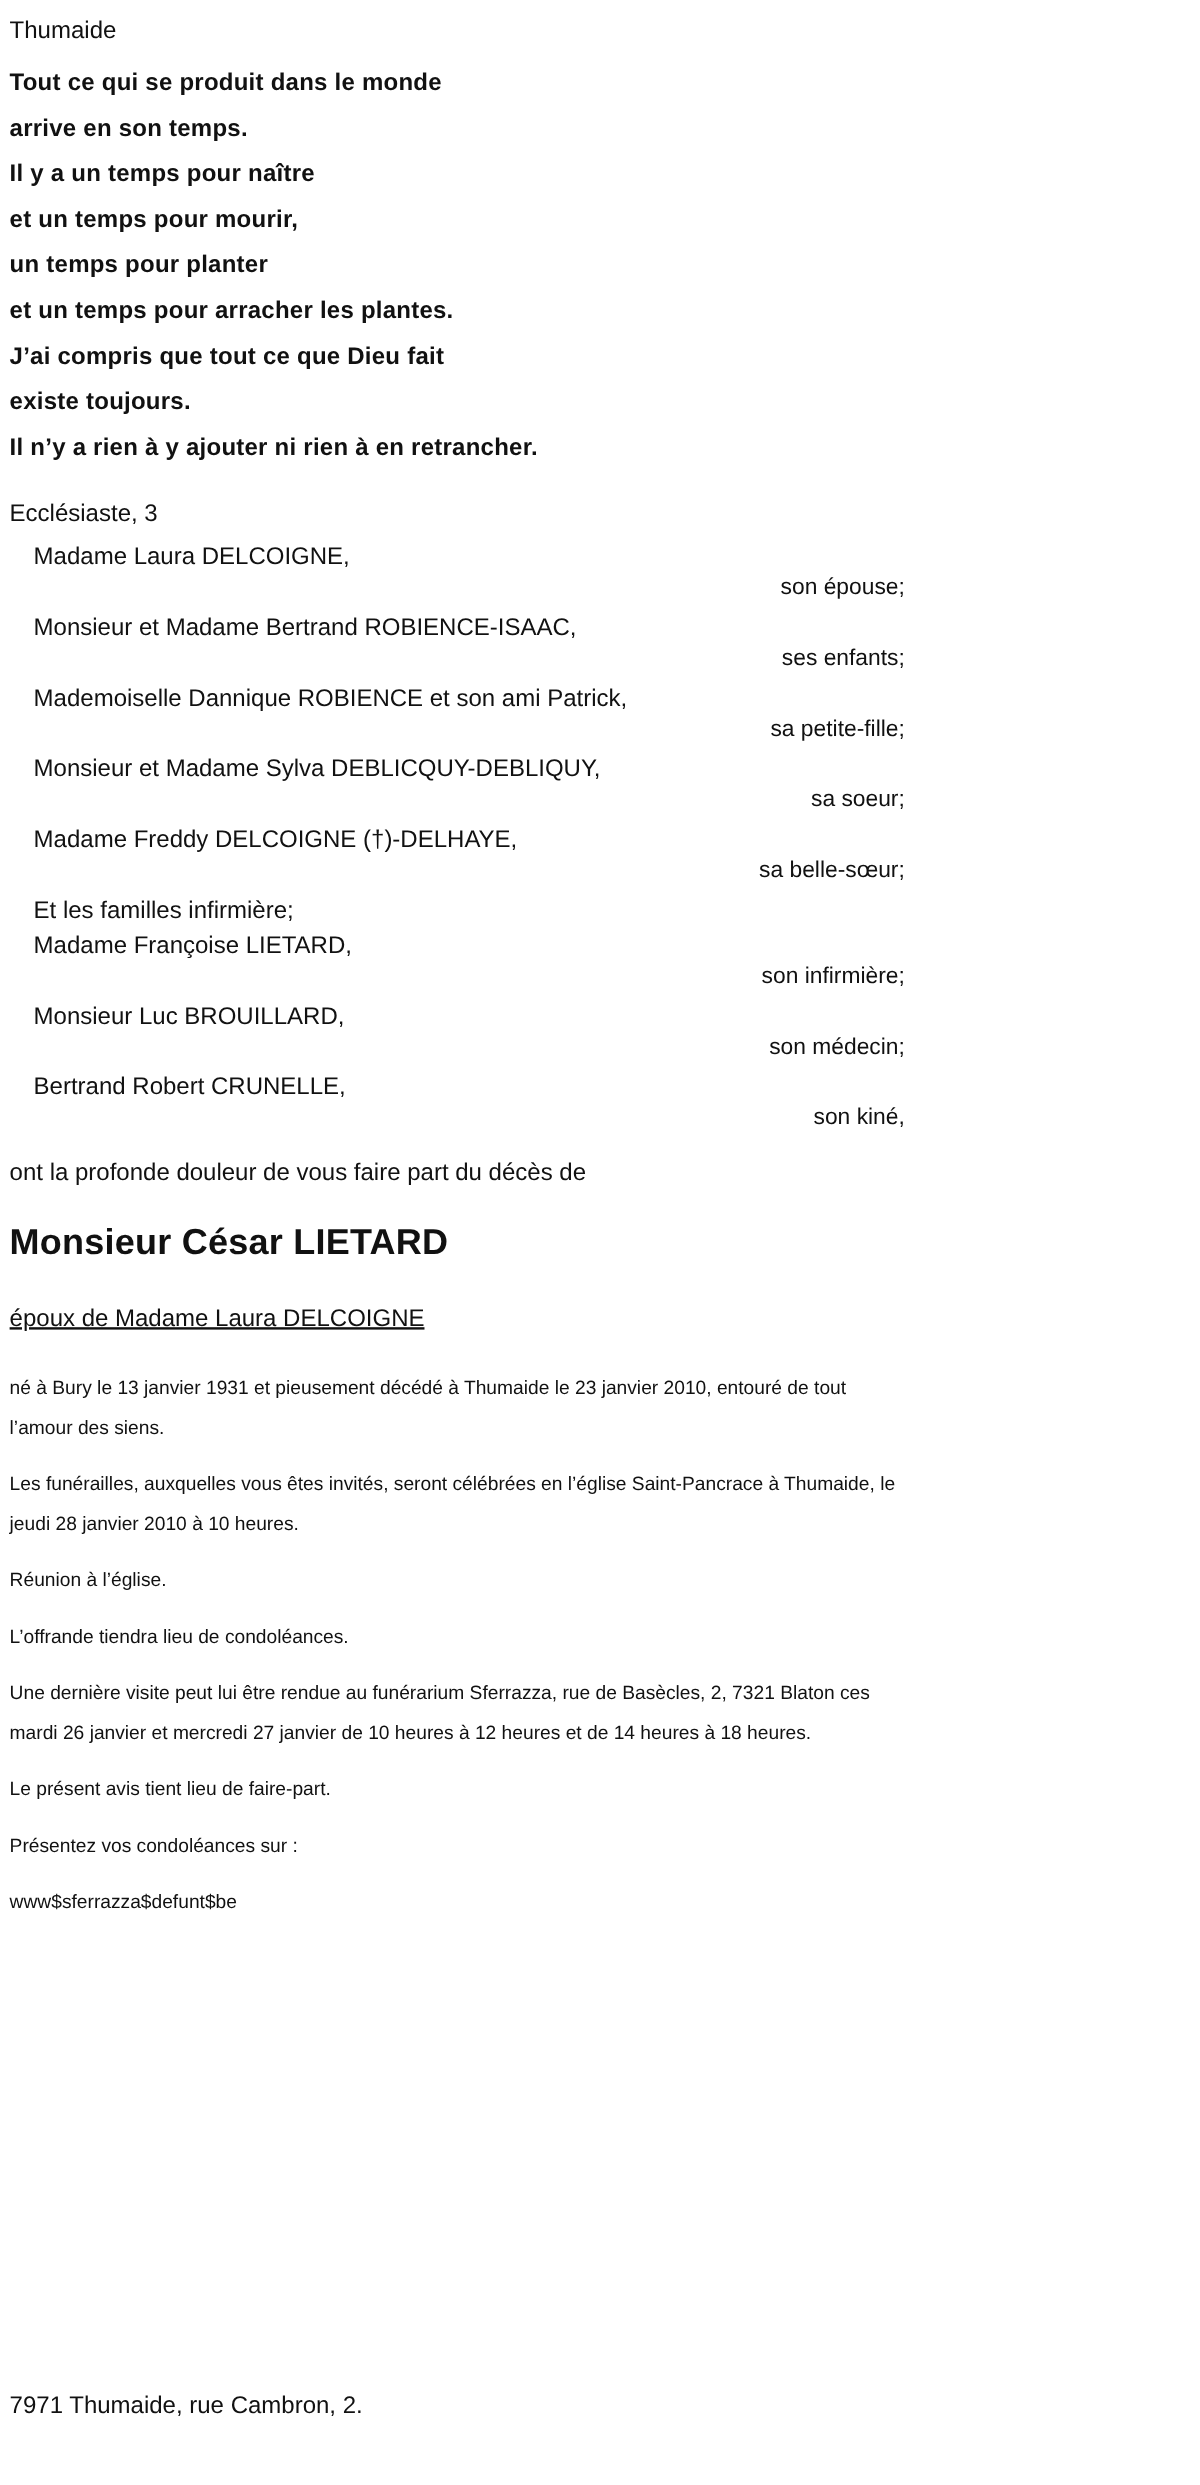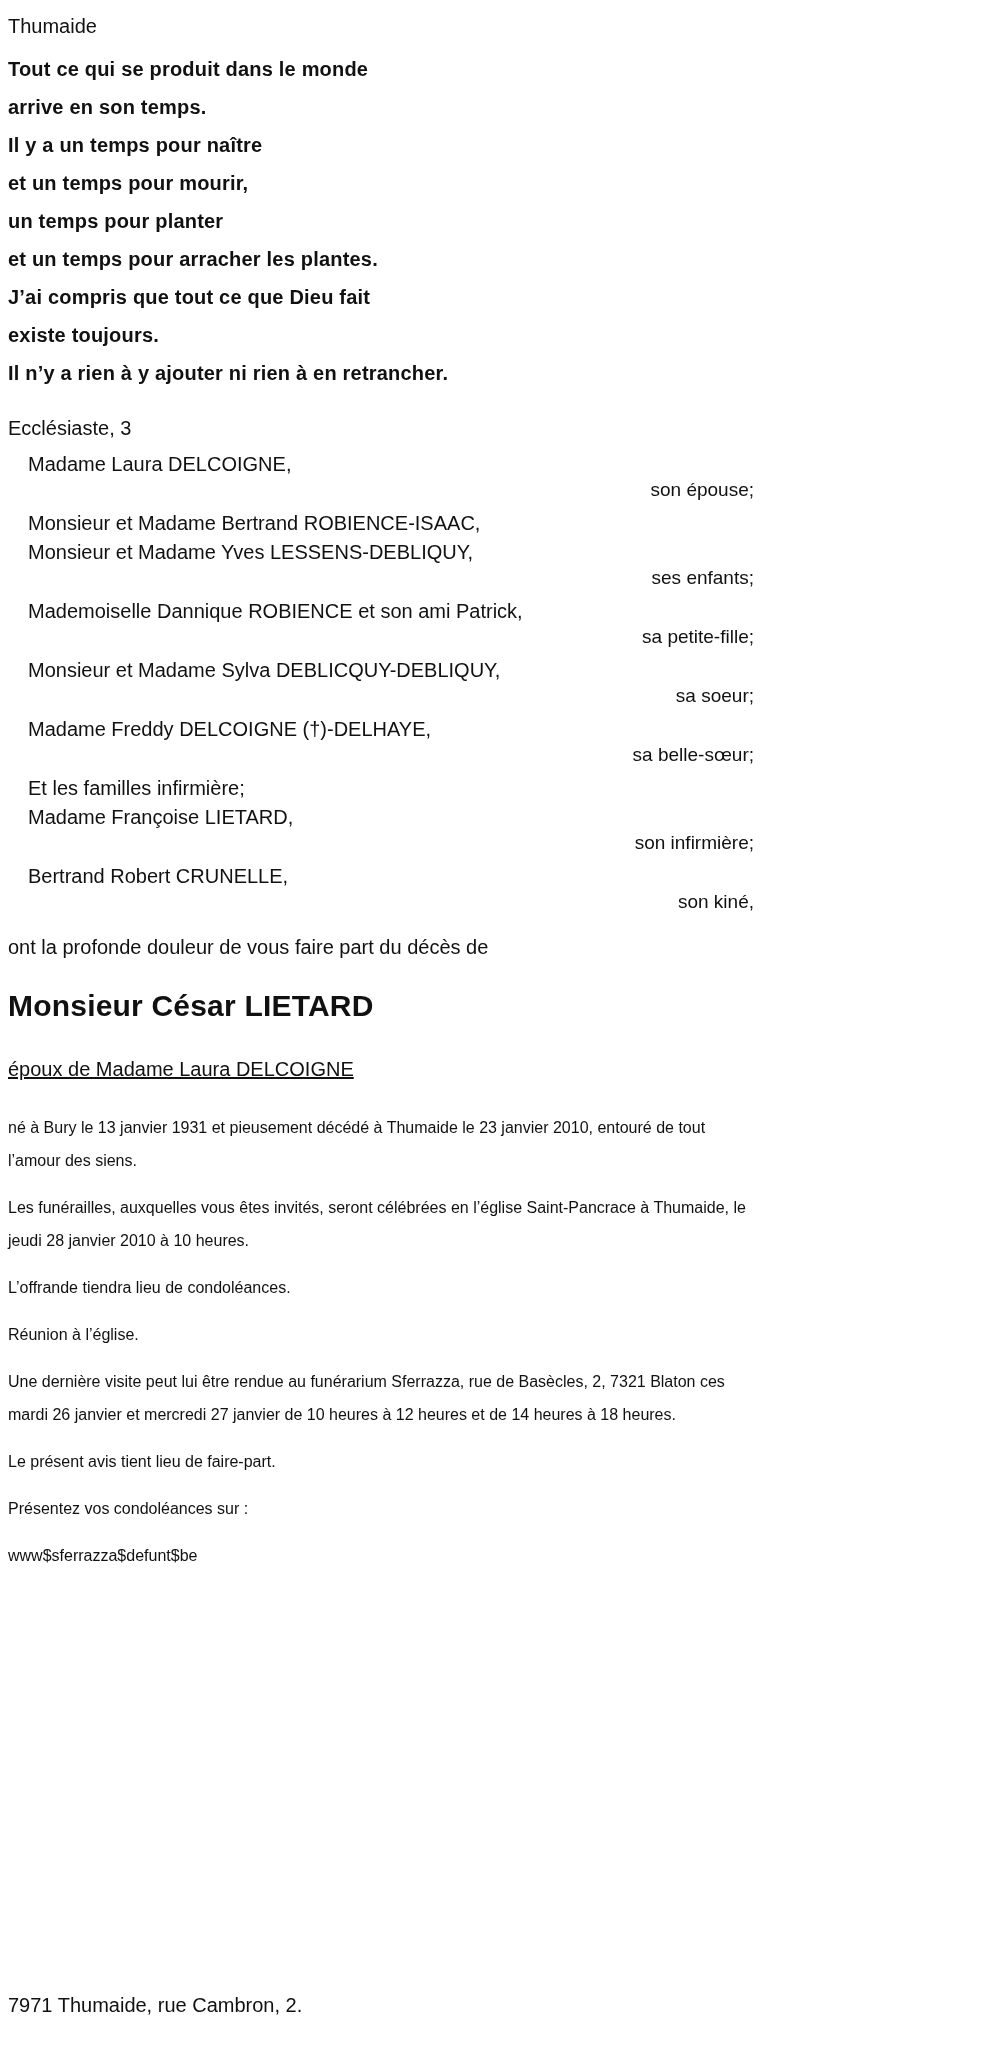--- a/index.html
+++ b/index.html
@@ -113,21 +113,20 @@
 
   <div class="family">
 
     <div class="entry">
       <div class="name">Madame Laura DELCOIGNE,</div>
       <div class="relation">son épouse;</div>
     </div>
 
     <div class="entry">
       <div class="name">Monsieur et Madame Bertrand ROBIENCE-ISAAC,</div>
-      <div class="name">Monsieur et Madame Yves LESSENS-DEBLIQUY,</div>
       <div class="relation">ses enfants;</div>
     </div>
 
     <div class="entry">
       <div class="name">Mademoiselle Dannique ROBIENCE et son ami Patrick,</div>
       <div class="relation">sa petite-fille;</div>
     </div>
 
     <div class="entry">
       <div class="name">Monsieur et Madame Sylva DEBLICQUY-DEBLIQUY,</div>
@@ -138,38 +137,42 @@
       <div class="name">Madame Freddy DELCOIGNE (†)-DELHAYE,</div>
       <div class="relation">sa belle-sœur;</div>
     </div>
 
     <div class="entry">
       <div class="name">Et les familles infirmière;</div>
       <div class="name">Madame Françoise LIETARD,</div>
       <div class="relation">son infirmière;</div>
     </div>
 
+    <div class="entry">
+      <div class="name">Monsieur Luc BROUILLARD,</div>
+      <div class="relation">son médecin;</div>
+    </div>
 
     <div class="entry">
       <div class="name">Bertrand Robert CRUNELLE,</div>
       <div class="relation">son kiné,</div>
     </div>
 
   </div>
 
   <div class="announcement">ont la profonde douleur de vous faire part du décès de</div>
 
   <h1 class="deceased">Monsieur César LIETARD</h1>
 
   <div class="spouse">époux de Madame Laura DELCOIGNE</div>
 
   <p class="para first">né à Bury le 13 janvier 1931 et pieusement décédé à Thumaide le 23 janvier 2010, entouré de tout l’amour des siens.</p>
   <p class="para">Les funérailles, auxquelles vous êtes invités, seront célébrées en l’église Saint-Pancrace à Thumaide, le jeudi 28 janvier 2010 à 10 heures.</p>
+  <p class="para">Réunion à l’église.</p>
   <p class="para">L’offrande tiendra lieu de condoléances.</p>
-  <p class="para">Réunion à l’église.</p>
   <p class="para">Une dernière visite peut lui être rendue au funérarium Sferrazza, rue de Basècles, 2, 7321 Blaton ces mardi 26 janvier et mercredi 27 janvier de 10 heures à 12 heures et de 14 heures à 18 heures.</p>
   <p class="para">Le présent avis tient lieu de faire-part.</p>
   <p class="para">Présentez vos condoléances sur :</p>
   <p class="para">www$sferrazza$defunt$be</p>
 
   <div class="address">7971 Thumaide, rue Cambron, 2.</div>
 
 </div>
 
 </body></html>

